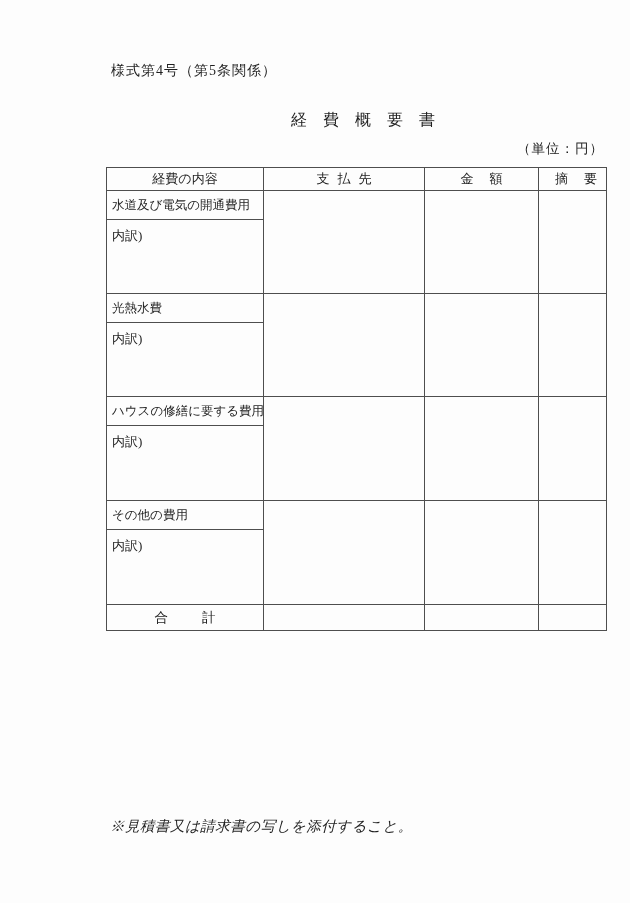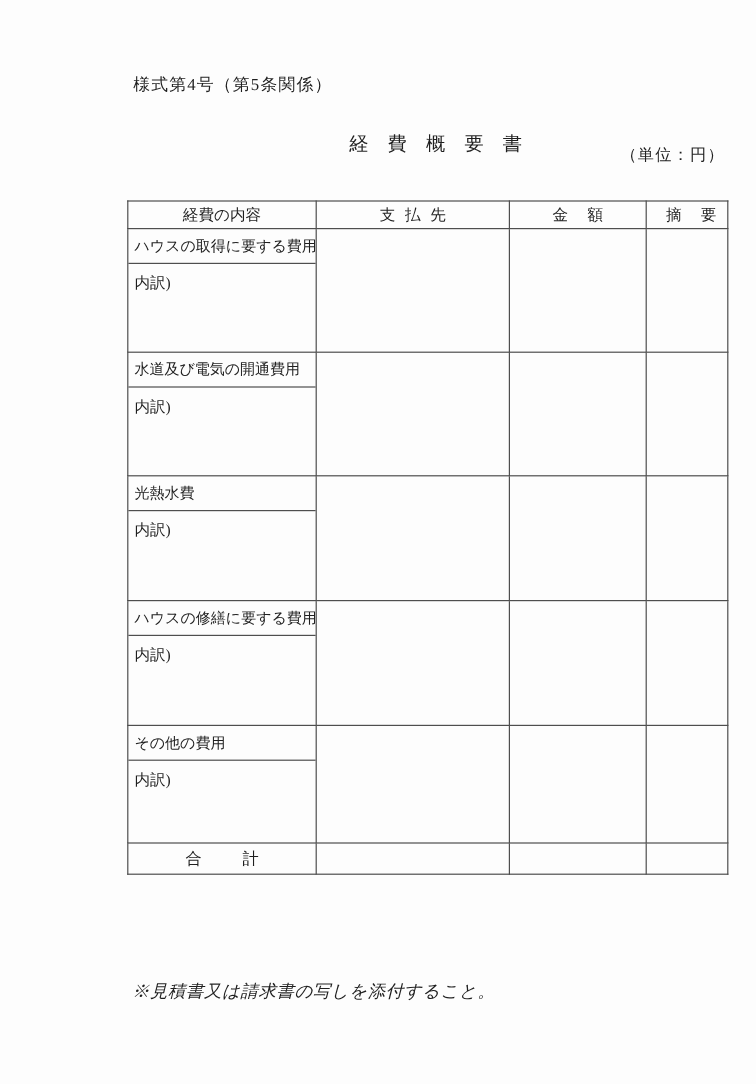--- a/index.html
+++ b/index.html
@@ -15,21 +15,21 @@
   .form-number{
     position:absolute;left:75px;top:62px;
     font-size:14px;letter-spacing:1px;white-space:nowrap;
   }
   .doc-title{
     position:absolute;left:12px;top:110px;width:630px;
     text-align:center;font-size:16px;
     letter-spacing:16px;text-indent:16px;white-space:nowrap;
   }
   .unit-label{
-    position:absolute;right:62px;top:120px;
+    position:absolute;right:62px;top:140px;
     font-size:13.5px;letter-spacing:1px;white-space:nowrap;
   }
 
   table.expense-table{
     position:absolute;left:70px;top:167px;
     width:500px;border-collapse:collapse;table-layout:fixed;
   }
   .expense-table th,.expense-table td{
     border:1px solid #4e4e4e;
     padding:0;
@@ -95,29 +95,20 @@
       <tr>
         <th>経費の内容</th>
         <th class="ls-mid">支払先</th>
         <th class="ls-wide">金額</th>
         <th class="ls-wide">摘要</th>
       </tr>
     </thead>
     <tbody>
         <tr>
     <td class="content-cell">
-      <div class="row-label">ハウスの取得に要する費用</div>
-      <div class="row-breakdown">内訳)</div>
-    </td>
-    <td class="blank-cell"></td>
-    <td class="blank-cell"></td>
-    <td class="blank-cell"></td>
-  </tr>
-        <tr>
-    <td class="content-cell">
       <div class="row-label">水道及び電気の開通費用</div>
       <div class="row-breakdown">内訳)</div>
     </td>
     <td class="blank-cell"></td>
     <td class="blank-cell"></td>
     <td class="blank-cell"></td>
   </tr>
         <tr>
     <td class="content-cell">
       <div class="row-label">光熱水費</div>

